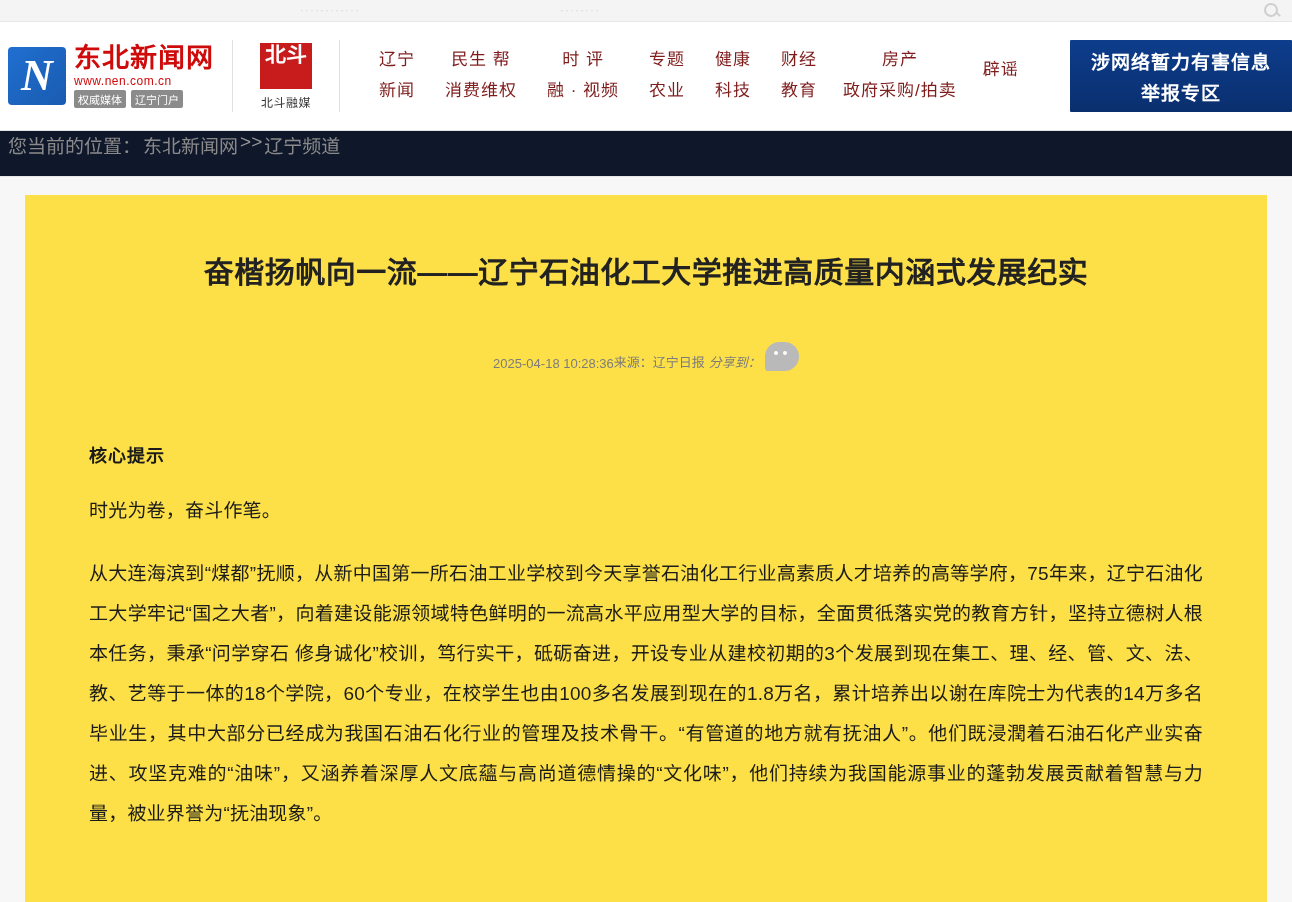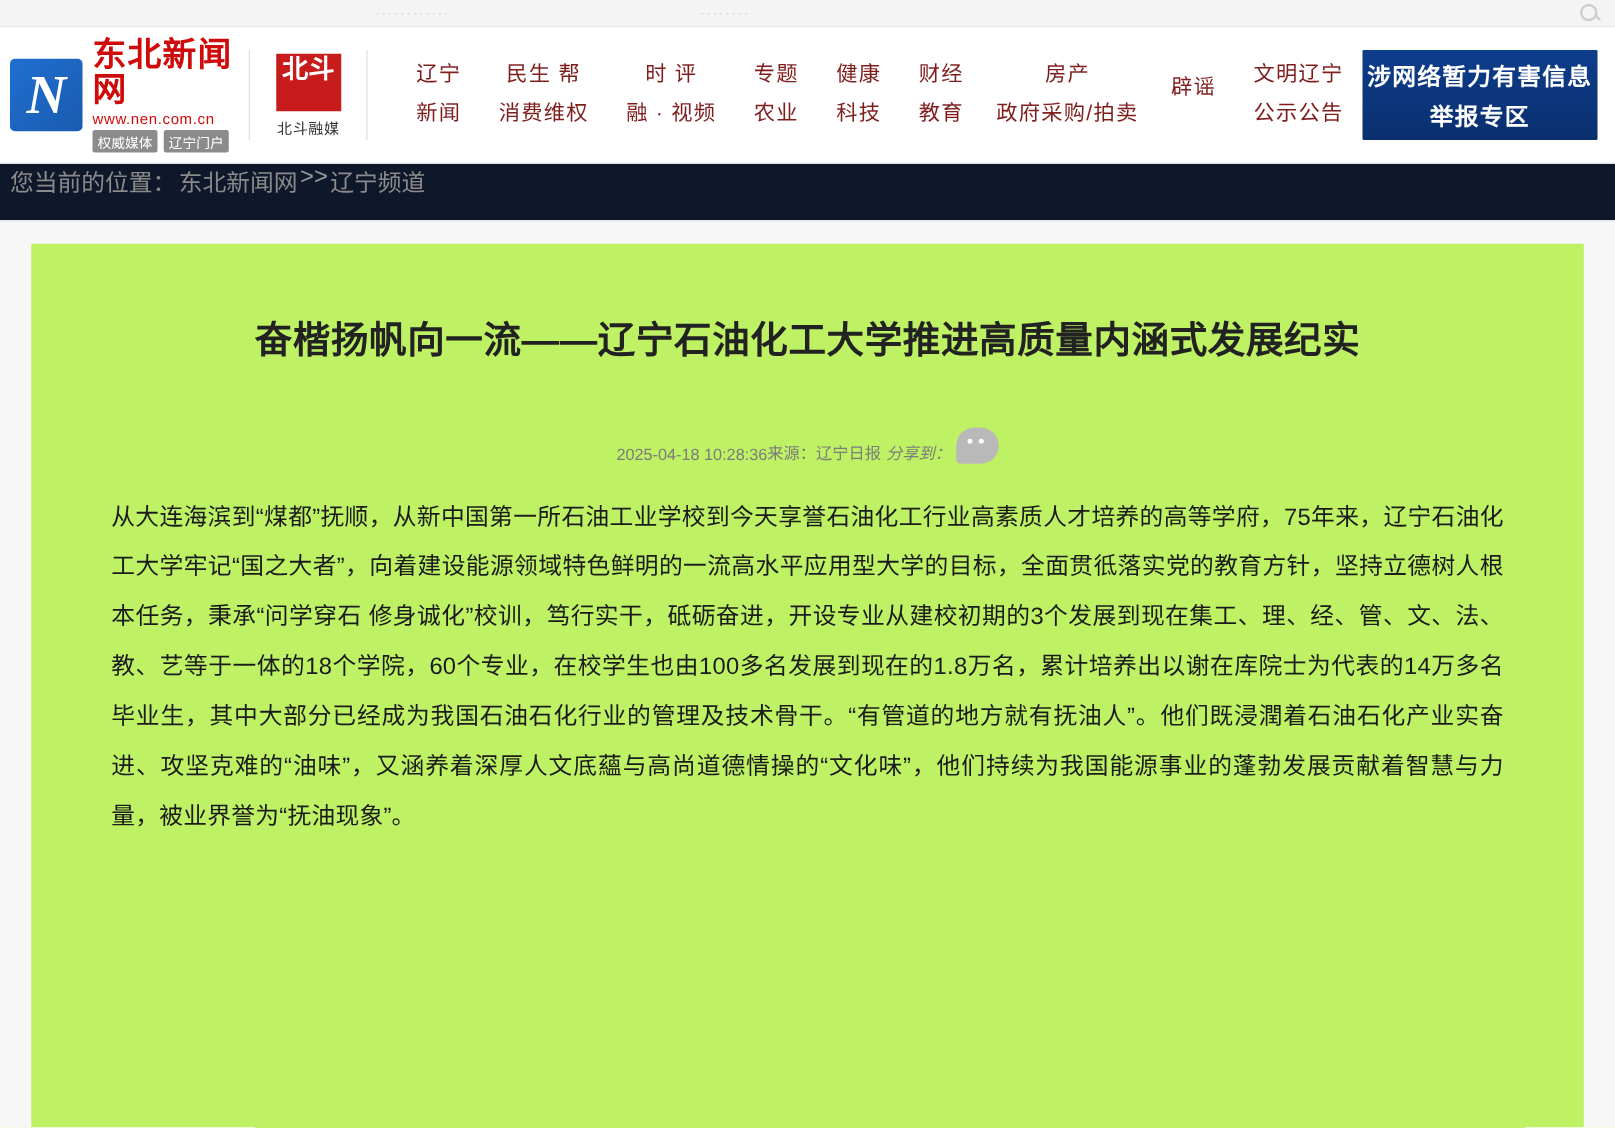--- a/index.html
+++ b/index.html
@@ -170,21 +170,20 @@
     white-space: nowrap;
   }
   .nav-col .r1 { letter-spacing: 1px; }
   .nav-col .r2 { letter-spacing: 1px; }
   .nav-col.wide { padding: 0 11px; }
 
   
   .banner {
     width: 222px;
     height: 72px;
-    margin-right: 14px;
     background: linear-gradient(180deg,#0d3d8c 0%,#0a2f6e 100%);
     color: #ffffff;
     display: flex;
     flex-direction: column;
     align-items: center;
     justify-content: center;
     gap: 4px;
     font-size: 19px;
     font-weight: bold;
     letter-spacing: 1px;
@@ -208,21 +207,21 @@
 
   
   .page-body {
     background: #f7f7f7;
     padding-top: 18px;
     height: calc(902px - 22px - 109px - 46px);
   }
   .article {
     width: 1242px;
     margin: 0 auto;
-    background: #bef264;
+    background: #fde047;
     min-height: 100%;
     padding: 44px 64px 0 64px;
   }
   .headline {
     text-align: center;
     font-size: 30px;
     font-weight: bold;
     color: #222222;
     letter-spacing: 0.5px;
     line-height: 1.35;
@@ -345,24 +344,20 @@
         <div class="r2">教育</div>
       </div>
       <div class="nav-col wide">
         <div class="r1">房产</div>
         <div class="r2">政府采购/拍卖</div>
       </div>
       <div class="nav-col">
         <div class="r1">辟谣</div>
         <div class="r2"></div>
       </div>
-      <div class="nav-col">
-        <div class="r1">文明辽宁</div>
-        <div class="r2">公示公告</div>
-      </div>
     </div>
 
     <div class="banner">
       <div>涉网络暂力有害信息</div>
       <div>举报专区</div>
     </div>
   </div>
 
   <div class="crumb-bar">
     <span>您当前的位置：</span>
@@ -377,19 +372,21 @@
       <h1 class="headline">奋楷扬帆向一流——辽宁石油化工大学推进高质量内涵式发展纪实</h1>
 
       <div class="meta">
         <span>2025-04-18 10:28:36</span>
         <span>来源：</span>
         <span>辽宁日报</span>
         <span class="share-label">分享到：</span>
         <span class="wechat"></span>
       </div>
 
-
+      <div class="section-title">核心提示</div>
+
+      <p class="para">时光为卷，奋斗作笔。</p>
       <p class="para indent">从大连海滨到“煤都”抚顺，从新中国第一所石油工业学校到今天享誉石油化工行业高素质人才培养的高等学府，75年来，辽宁石油化工大学牢记“国之大者”，向着建设能源领域特色鲜明的一流高水平应用型大学的目标，全面贯彽落实党的教育方针，坚持立德树人根本任务，秉承“问学穿石 修身诚化”校训，笃行实干，砥砺奋进，开设专业从建校初期的3个发展到现在集工、理、经、管、文、法、教、艺等于一体的18个学院，60个专业，在校学生也由100多名发展到现在的1.8万名，累计培养出以谢在库院士为代表的14万多名毕业生，其中大部分已经成为我国石油石化行业的管理及技术骨干。“有管道的地方就有抚油人”。他们既浸潤着石油石化产业实奋进、攻坚克难的“油味”，又涵养着深厚人文底蘊与高尚道德情操的“文化味”，他们持续为我国能源事业的蓬勃发展贡献着智慧与力量，被业界誉为“抚油现象”。</p>
     </div>
   </div>
 
   <div class="scrollbar"></div>
 </div>
 
 </body></html>

